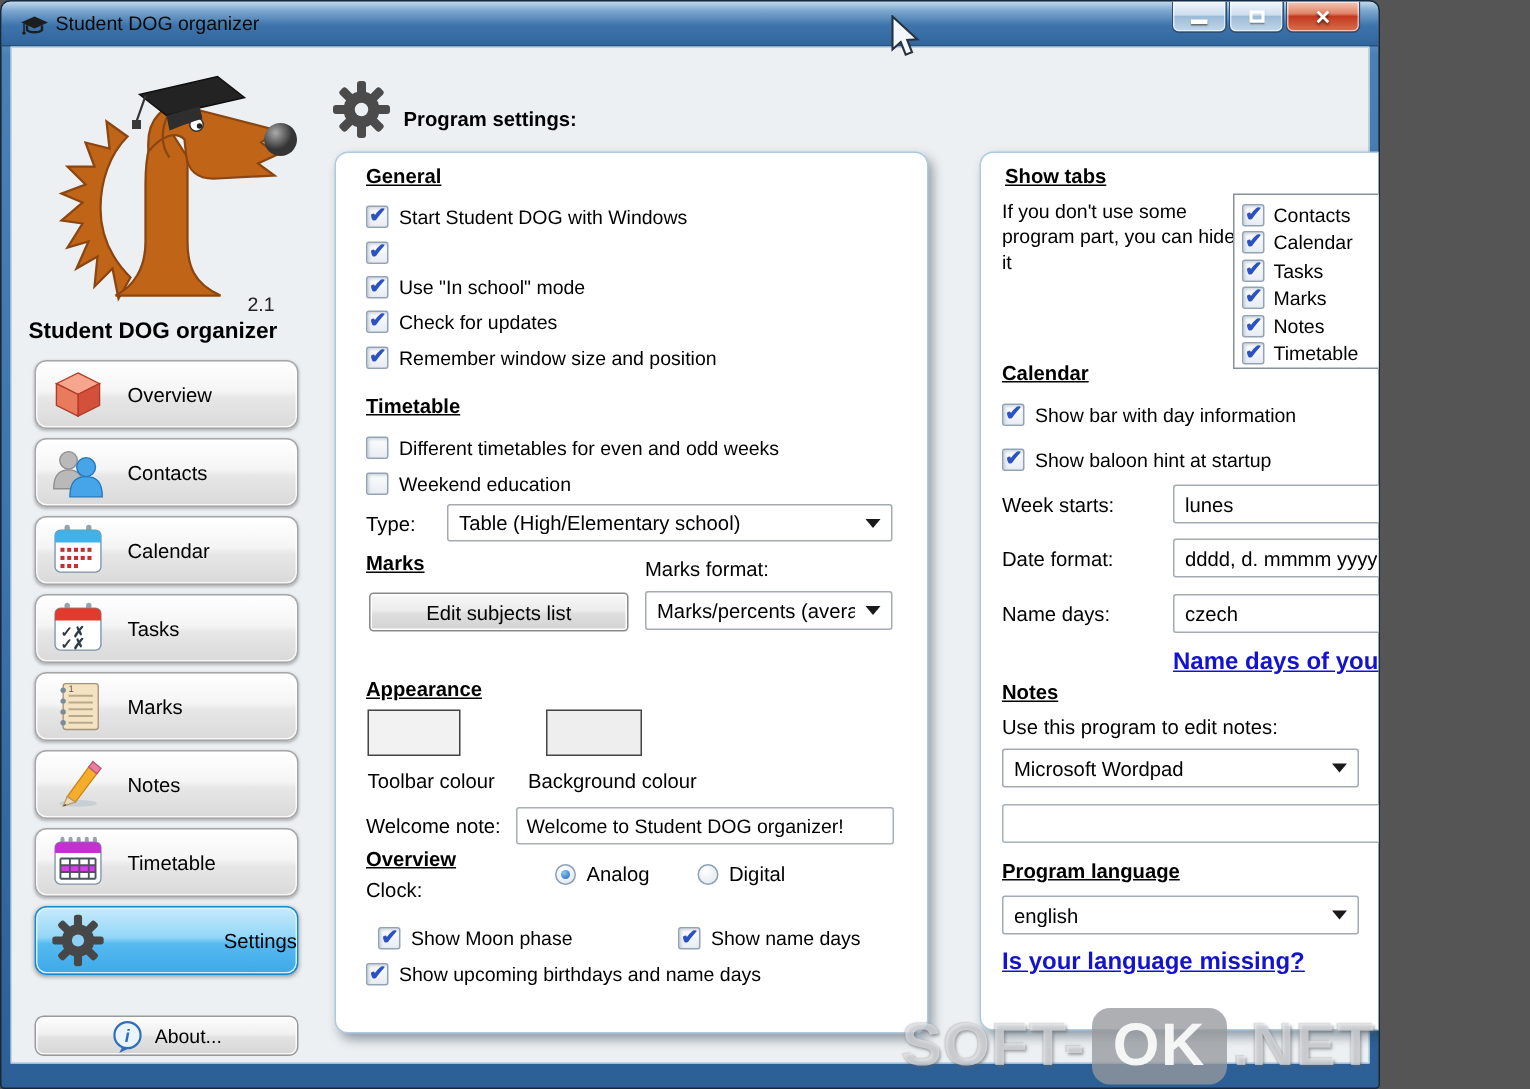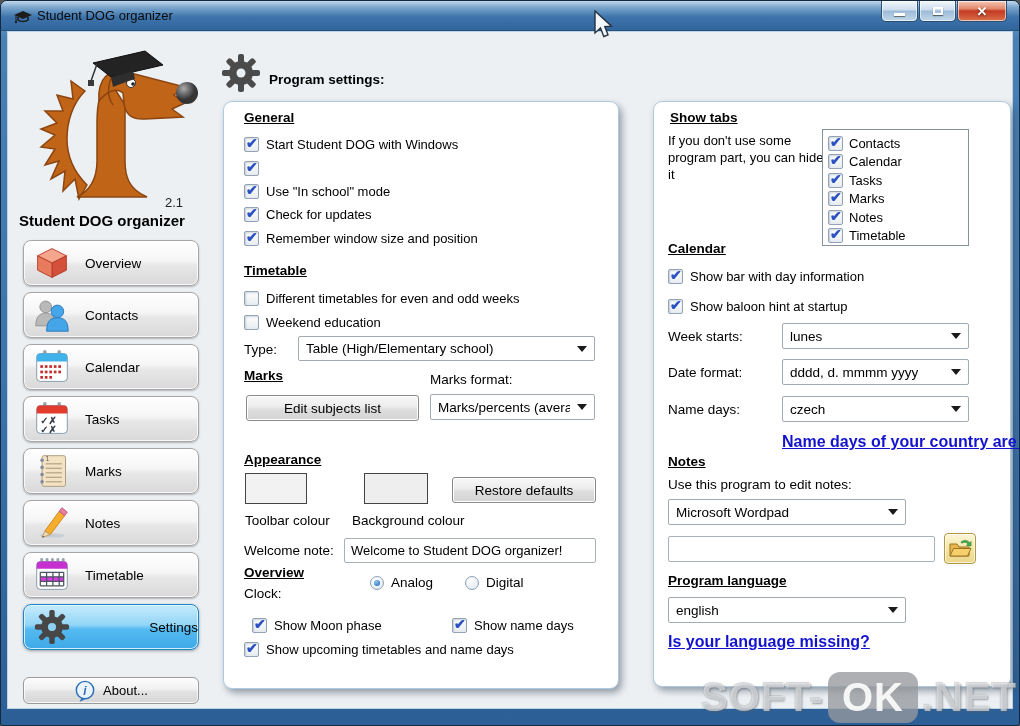--- a/index.html
+++ b/index.html
@@ -1,18 +1,18 @@
 <!DOCTYPE html>
 <html><head>
 <meta charset="utf-8">
 <style>
   * { margin:0; padding:0; box-sizing:border-box; }
   html,body { width:1020px; height:726px; font-family:"Liberation Sans", sans-serif; background:#555; }
   #window {
-    position:relative; width:1020px; height:726px; overflow:hidden;
+    position:relative; width:920px; height:726px; overflow:hidden;
     background:linear-gradient(180deg,#8fb6da 0%,#4a80b4 5%,#3d74ab 50%,#2c5f96 100%);
     border:1px solid #12293f; border-radius:7px 7px 3px 3px;
   }
   
   .titlebar { position:absolute; left:0; top:0; right:0; height:30px;
     background:linear-gradient(180deg,#c3d9ec 0%,#7fa9d0 20%,#3d74ab 55%,#31669d 100%);
     border-bottom:1px solid #24517e; }
   .titletext { position:absolute; left:36px; top:7px; font-size:13px; color:#0a0a0a; }
   .capicon { position:absolute; left:12px; top:8px; }
   .winbtns { position:absolute; top:0; right:12px; display:flex; gap:1px; }
@@ -360,23 +360,20 @@
         <span>Edit subjects list</span>
       </div>
       <div class="select" style="left:206px;top:292px;width:165px;height:26px">
         <span class="sv">Marks/percents (avera</span>
         <span class="arr"></span>
       </div>
 
       <span class="h" style="left:20px;top:350px">Appearance</span>
       <div class="swatch" style="left: 21px; top: 371px; width: 62px; height: 31px; background: rgb(242, 242, 242);"></div>
       <div class="swatch" style="left: 140px; top: 371px; width: 64px; height: 31px; background: rgb(238, 238, 238);"></div>
-      <div class="pbtn" style="left:228px;top:375px;width:144px;height:26px">
-        <span>Restore defaults</span>
-      </div>
       <span class="lab" style="left:21px;top:411px">Toolbar colour</span>
       <span class="lab" style="left:128px;top:411px">Background colour</span>
       <span class="lab" style="left:20px;top:441px">Welcome note:</span>
       <input class="tinput" style="left: 120px; top: 436px; width: 252px; height: 25px;" value="Welcome to Student DOG organizer!">
 
       <span class="h" style="left:20px;top:463px">Overview</span>
       <span class="lab" style="left:20px;top:484px">Clock:</span>
       <div class="radiorow" style="left:146px;top:473px">
         <span class="radio on"></span>
         <span>Analog</span>
@@ -388,21 +385,21 @@
       <div class="cbrow" style="left:28px;top:514px">
         <span class="cb on"></span>
         <span class="t">Show Moon phase</span>
       </div>
       <div class="cbrow" style="left:228px;top:514px">
         <span class="cb on"></span>
         <span class="t">Show name days</span>
       </div>
       <div class="cbrow" style="left:20px;top:538px">
         <span class="cb on"></span>
-        <span class="t">Show upcoming timetables and name days</span>
+        <span class="t">Show upcoming birthdays and name days</span>
       </div>
     </div>
 
     <div class="panel panel-right">
       <span class="h" style="left:16px;top:8px">Show tabs</span>
       <div class="desc" style="left:14px;top:30px;width:158px">If you don't use some program part, you can hide it</div>
 
       <div class="listbox" style="left:168px;top:27px;width:147px;height:117px">
         <div class="lbrow">
           <span class="cb on"></span>

